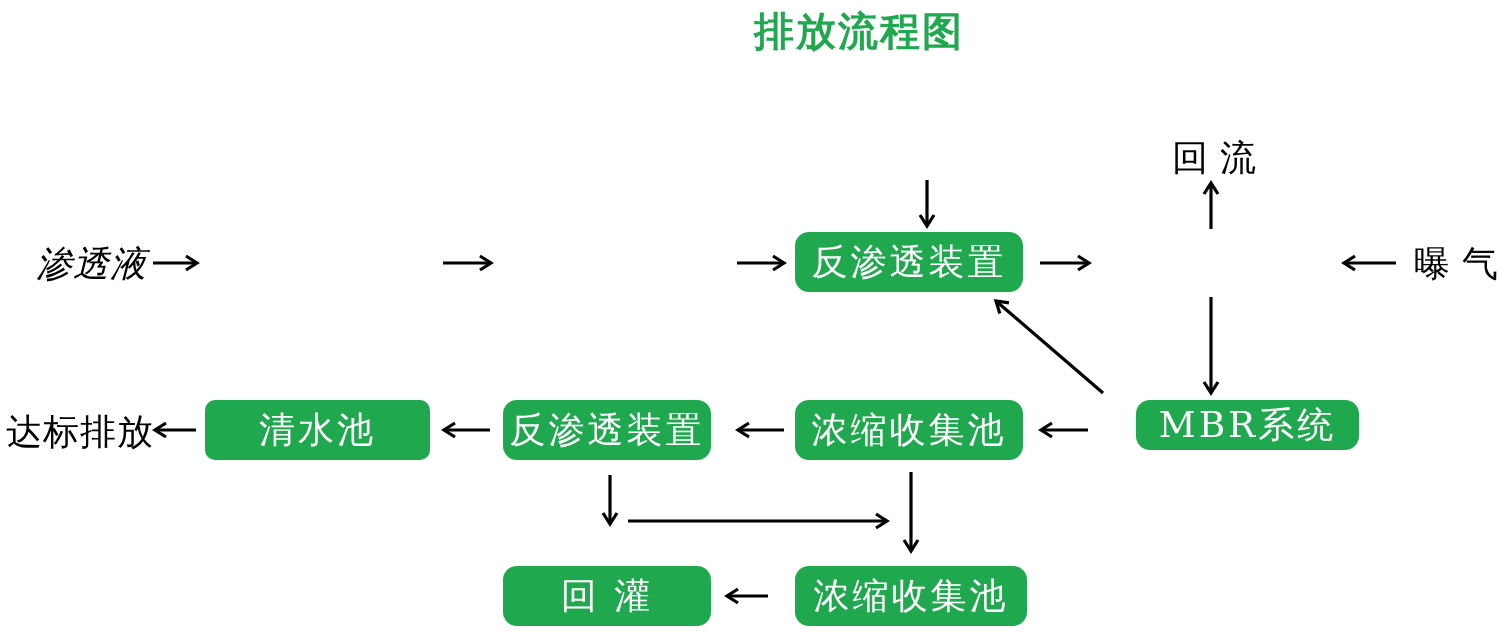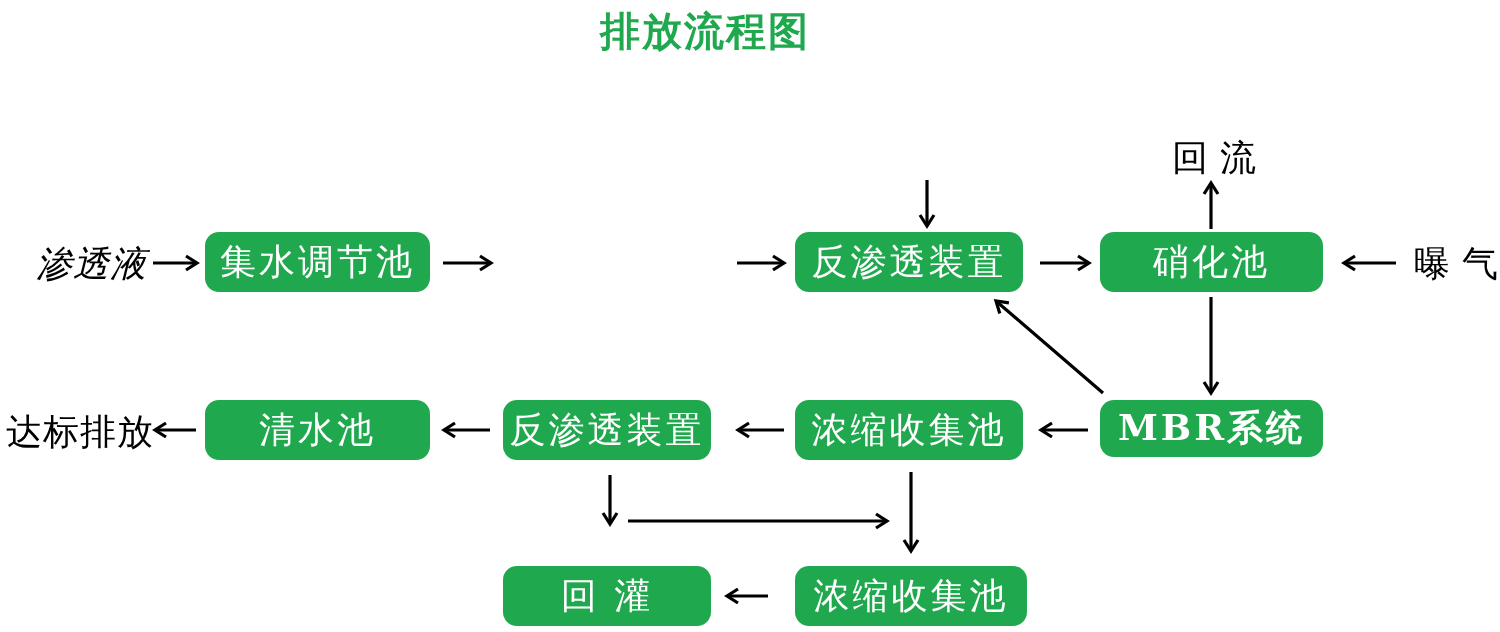--- a/index.html
+++ b/index.html
@@ -10,21 +10,21 @@
   html,body{margin:0;padding:0;background:#ffffff;}
   .canvas{
     position:relative;
     width:1500px;height:632px;
     background:#ffffff;
     overflow:hidden;
     font-family:"Liberation Sans","DejaVu Sans",sans-serif;
   }
   .title{
     position:absolute;left:600px;top:4px;width:364px;
-    text-align:left;
+    text-align:right;
     color:var(--green);
     font-size:40px;font-weight:700;letter-spacing:2px;
     white-space:nowrap;
   }
   .node{
     position:absolute;
     background:var(--green);
     color:var(--box-text);
     border-radius:14px;
     display:flex;align-items:center;justify-content:center;
@@ -39,24 +39,24 @@
     white-space:nowrap;
     letter-spacing:1px;
   }
   svg.arrows{position:absolute;left:0;top:0;width:1500px;height:632px;pointer-events:none;}
   svg.arrows line{stroke:var(--arrow);stroke-width:3.2px;}
   
   .n-collection{left:205px;top:232px;width:225px;height:60px;}
   .n-rawpump{left:503px;top:232px;width:208px;height:60px;}
   .n-denitrif{left:795px;top:232px;width:228px;height:60px;}
   .n-nitrif{left:1100px;top:232px;width:223px;height:60px;}
-  .n-clear{left:205px;top:400px;width:225px;height:60px;}
+  .n-clear{left:205px;top:400px;width:225px;height:60px;border-radius:10px;}
   .n-ro{left:503px;top:400px;width:208px;height:60px;}
   .n-nano{left:795px;top:400px;width:228px;height:60px;}
-  .n-mbr{left:1100px;top:400px;width:223px;height:57px;font-weight:bold;}
+  .n-mbr{left:1136px;top:400px;width:223px;height:50px;}
   .n-reinject{left:503px;top:566px;width:208px;height:60px;}
   .n-concentrate{left:795px;top:566px;width:232px;height:60px;}
   
   .l-influent{left:36px;top:242px;font-style:italic;}
   .l-mixer{left:833px;top:136px;}
   .l-reflux{left:1172px;top:136px;}
   .l-aeration{left:1402px;top:242px;margin-left:12px;}
   .l-discharge{left:6px;top:410px;text-align:center;}
 </style>
 </head>
@@ -84,23 +84,21 @@
     <line x1="1088" y1="430" x2="1041" y2="430" marker-end="url(#ah)"></line>
     <line x1="784" y1="430" x2="738" y2="430" marker-end="url(#ah)"></line>
     <line x1="490" y1="430" x2="444" y2="430" marker-end="url(#ah)"></line>
     <line x1="196" y1="430" x2="155" y2="430" marker-end="url(#ah)"></line>
     <line x1="610" y1="475" x2="610" y2="524" marker-end="url(#ah)"></line>
     <line x1="628" y1="521" x2="887" y2="521" marker-end="url(#ah)"></line>
     <line x1="911" y1="472" x2="911" y2="551" marker-end="url(#ah)"></line>
     <line x1="768" y1="596" x2="727" y2="596" marker-end="url(#ah)"></line>
   </svg>
 
-  <div class="node n-collection">集水调节池</div>
   <div class="node n-denitrif">反渗透装置</div>
-  <div class="node n-nitrif">硝化池</div>
   <div class="node n-clear">清水池</div>
   <div class="node n-ro">反渗透装置</div>
   <div class="node n-nano">浓缩收集池</div>
   <div class="node n-mbr">MBR系统</div>
   <div class="node n-reinject">回  灌</div>
   <div class="node n-concentrate">浓缩收集池</div>
 
   <div class="flabel l-influent">渗透液</div>
   <div class="flabel l-reflux">回 流</div>
   <div class="flabel l-aeration">曝 气</div>

